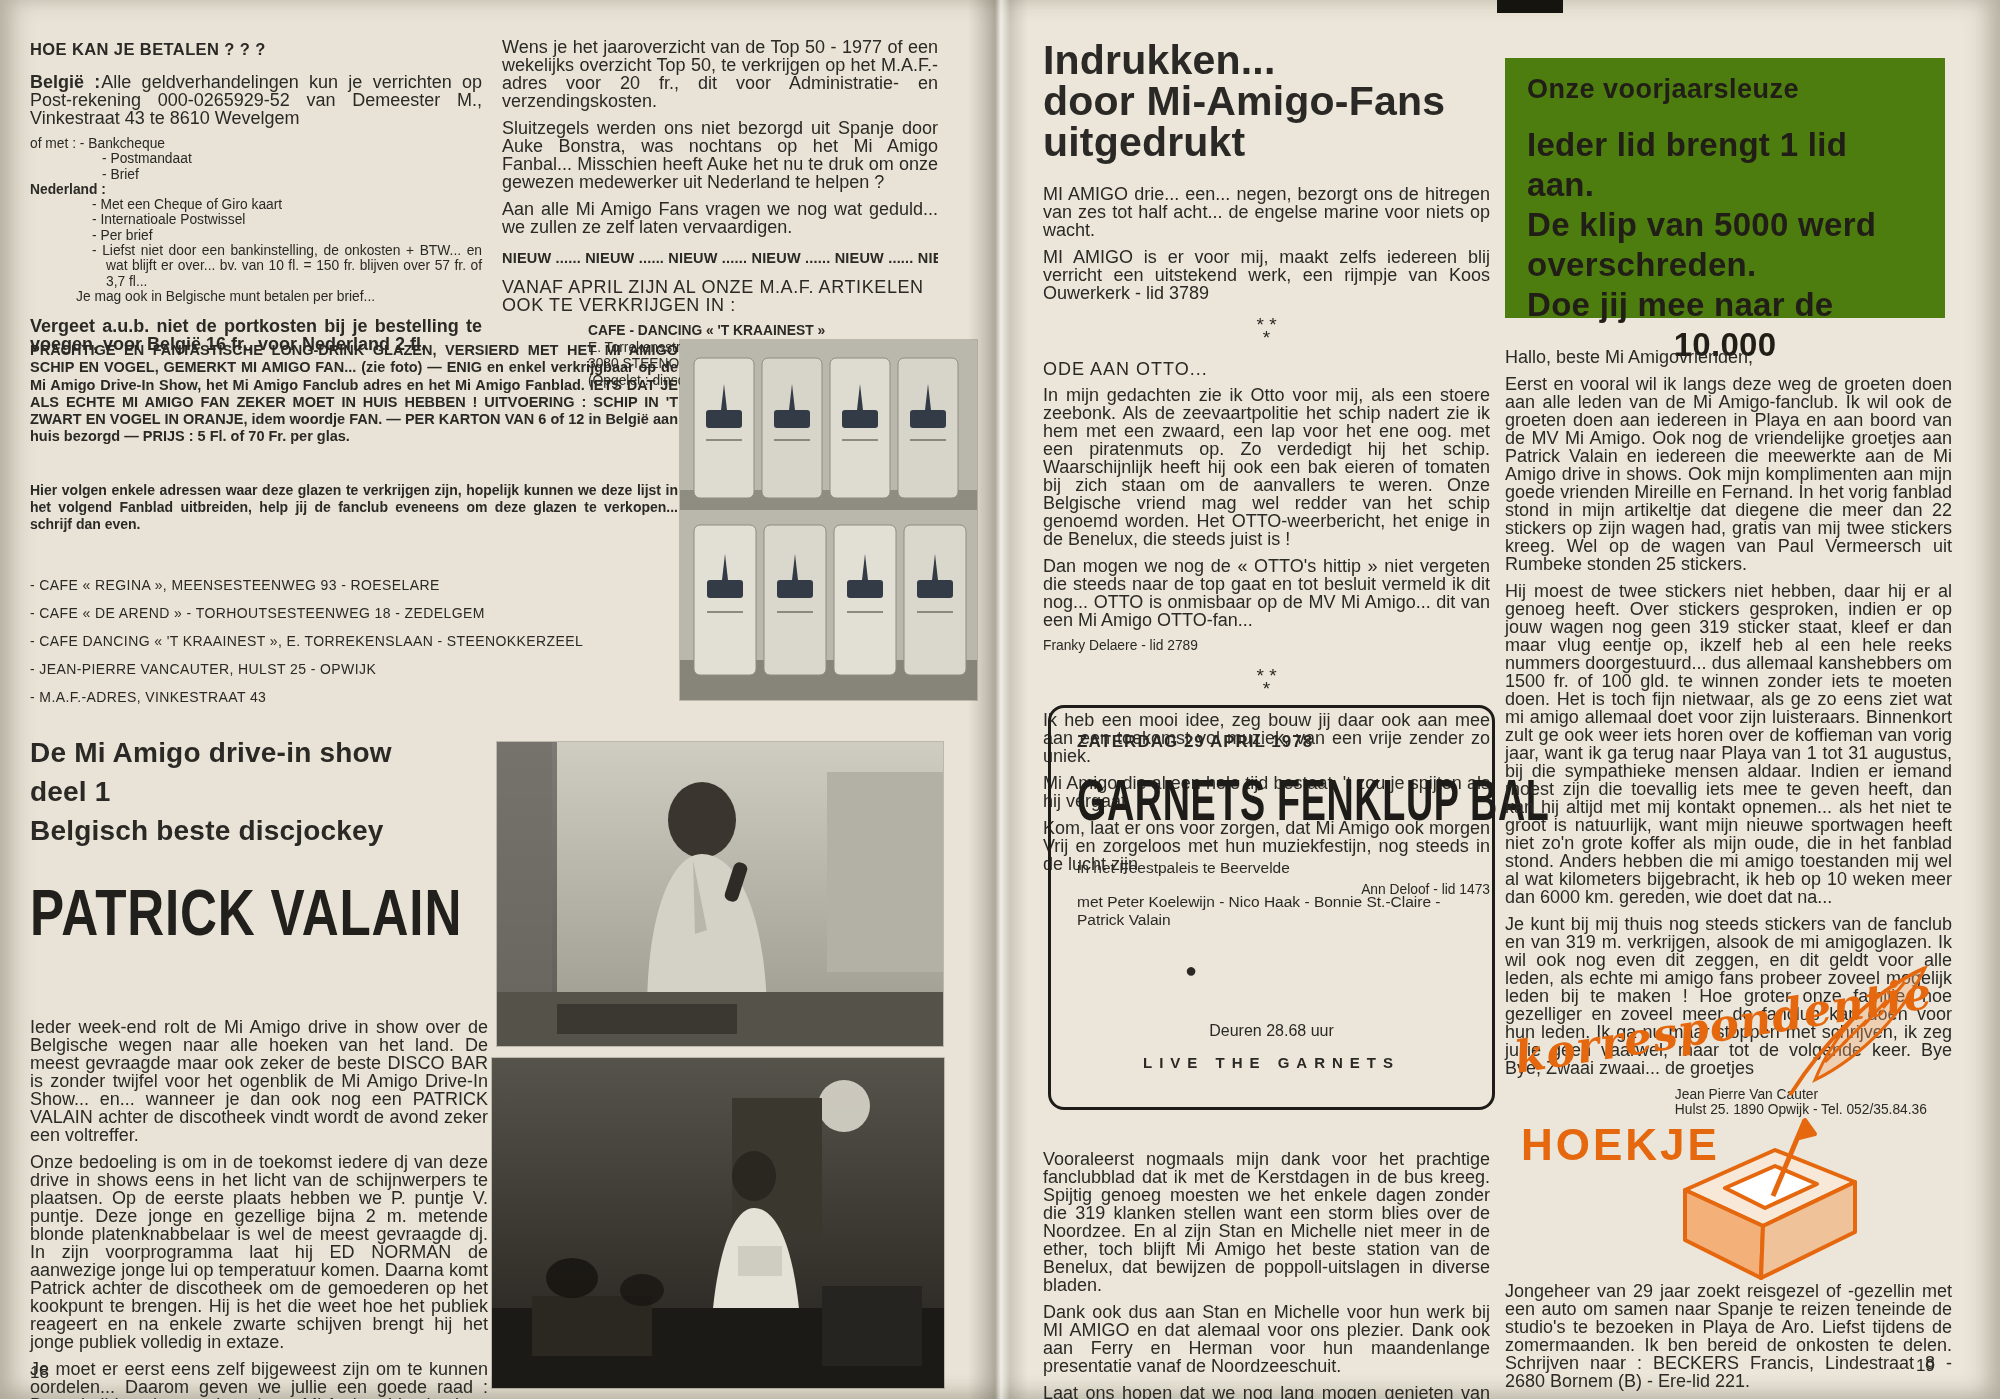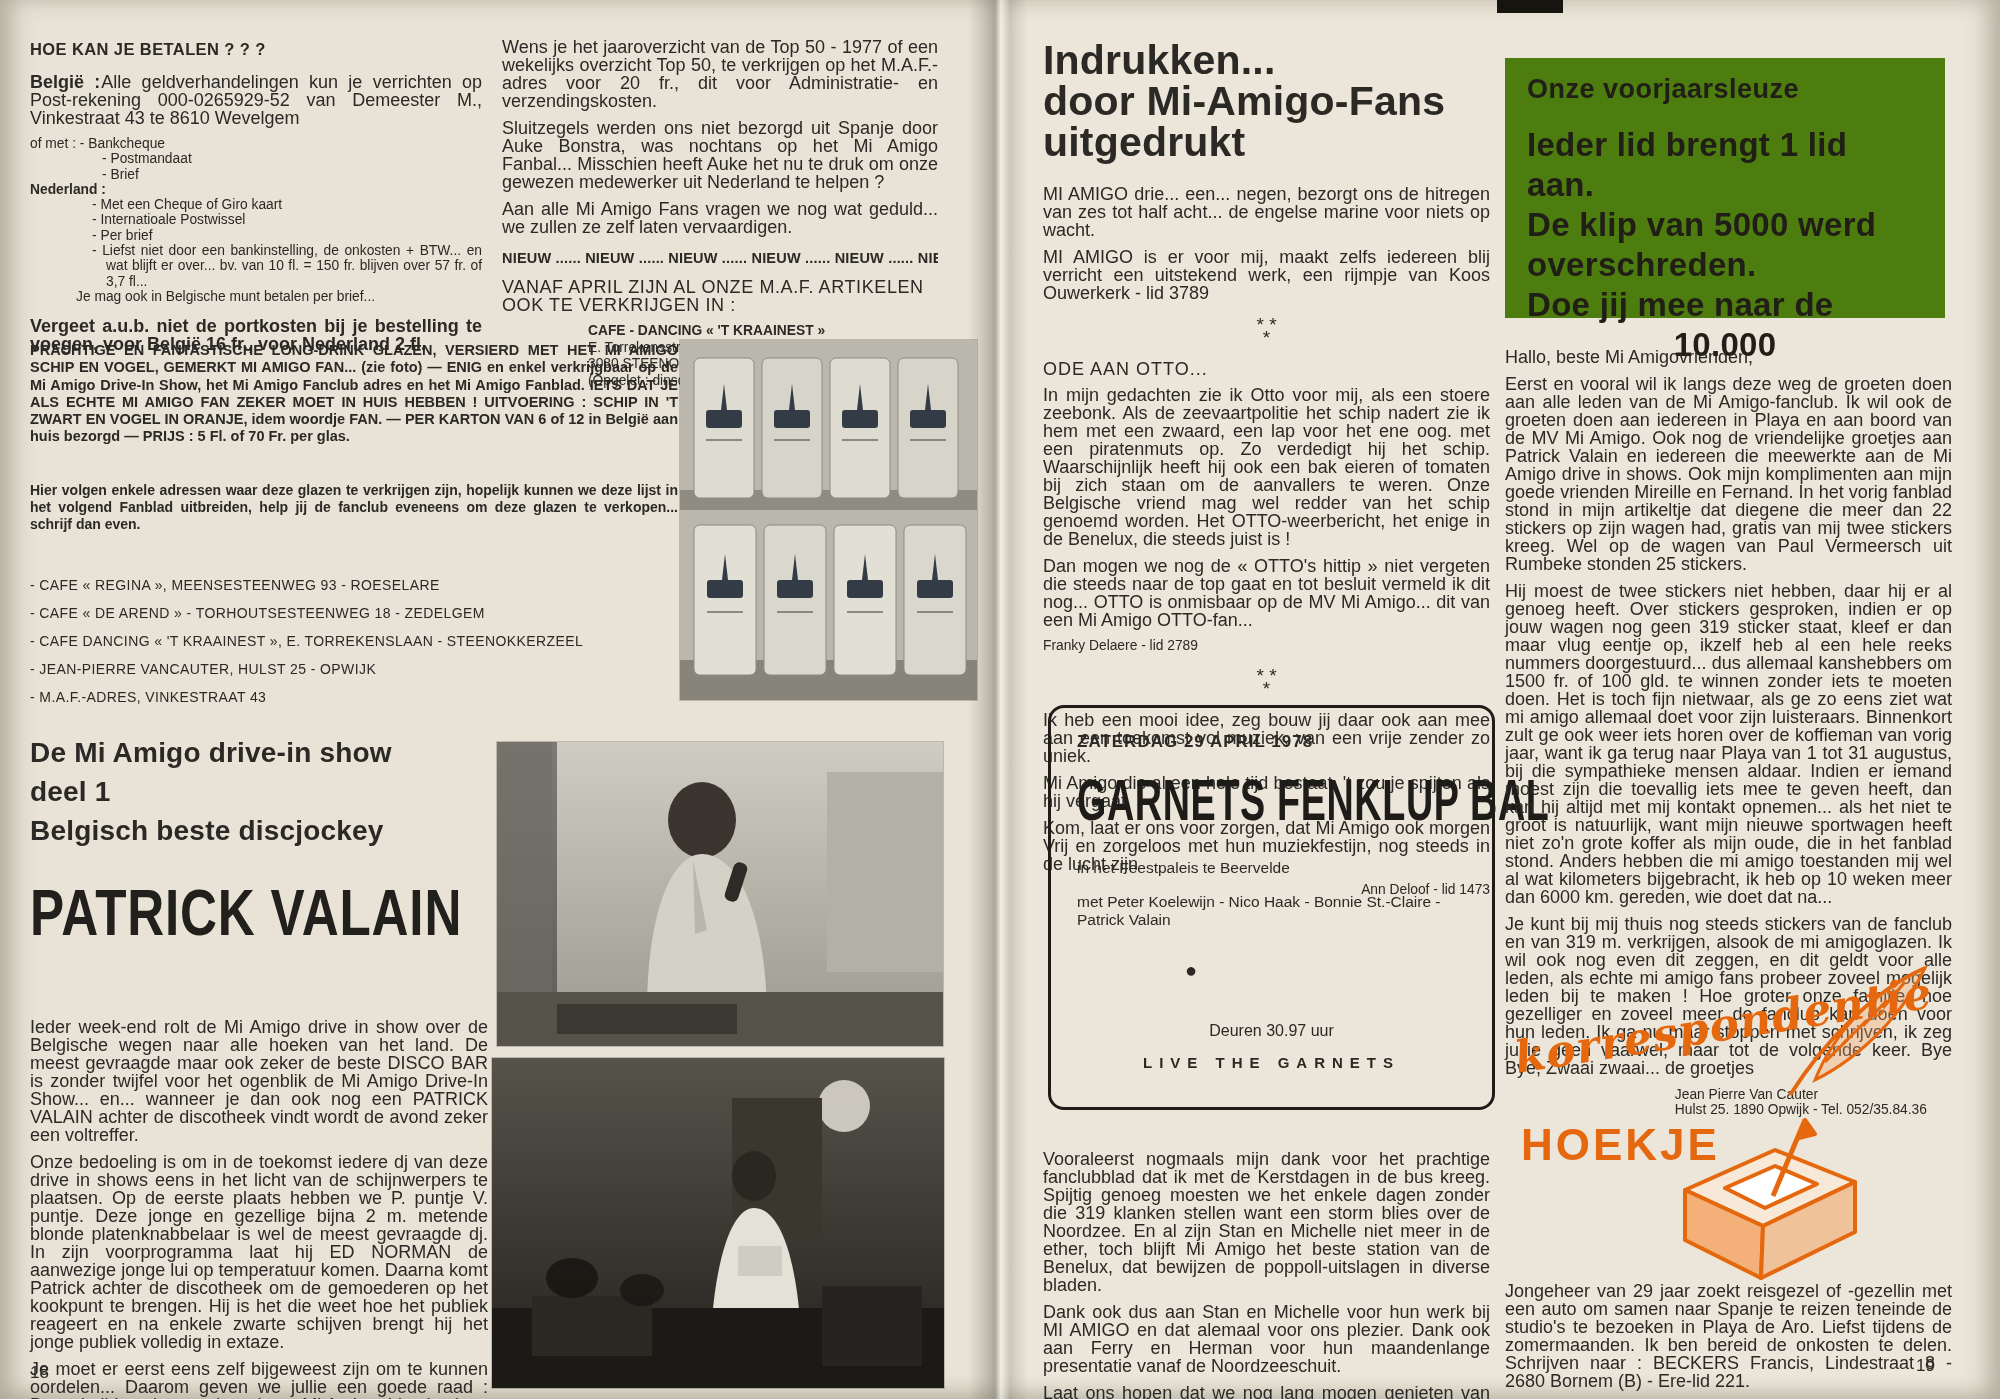--- a/index.html
+++ b/index.html
@@ -226,21 +226,21 @@
     <p class="body just">Kom, laat er ons voor zorgen, dat Mi Amigo ook morgen Vrij en zorgeloos met hun muziekfestijn, nog steeds in de lucht zijn</p>
     <div class="sig" style="text-align:right;margin-top:6px;">Ann Deloof - lid 1473</div>
   </section>
 
   <div class="abs garnets-box" style="left:1048px;top:705px;width:447px;height:405px;">
     <div class="g-date">ZATERDAG 29 APRIL 1978</div>
     <div style="margin-top:14px;"><span class="g-title">GARNETS FENKLUP BAL</span></div>
     <div class="g-venue">in het Feestpaleis te Beervelde</div>
     <div class="g-lineup">met Peter Koelewijn - Nico Haak - Bonnie St.-Claire - Patrick Valain</div>
     <div class="g-bullet">●</div>
-    <div class="g-doors">Deuren 30.97 uur</div>
+    <div class="g-doors">Deuren 28.68 uur</div>
     <div class="g-live">LIVE THE GARNETS</div>
   </div>
 
   <section class="abs" style="left:1043px;top:1150px;width:447px;">
     <p class="body just">Vooraleerst nogmaals mijn dank voor het prachtige fanclubblad dat ik met de Kerstdagen in de bus kreeg. Spijtig genoeg moesten we het enkele dagen zonder die 319 klanken stellen want een storm blies over de Noordzee. En al zijn Stan en Michelle niet meer in de ether, toch blijft Mi Amigo het beste station van de Benelux, dat bewijzen de poppoll-uitslagen in diverse bladen.</p>
     <p class="body just">Dank ook dus aan Stan en Michelle voor hun werk bij MI AMIGO en dat alemaal voor ons plezier. Dank ook aan Ferry en Herman voor hun maandenlange presentatie vanaf de Noordzeeschuit.</p>
     <p class="body just">Laat ons hopen dat we nog lang mogen genieten van onze 319 klanken vanaf de Noordzee. Verder veel succes met de fanclub en laat onze wegen ORANJE zien van de 319 meter stickers.</p>
     <div class="sig" style="text-align:center;padding-left:120px;font-weight:bold;">Van Demenschbrugge - lid 2502 (B)</div>
   </section>
 

